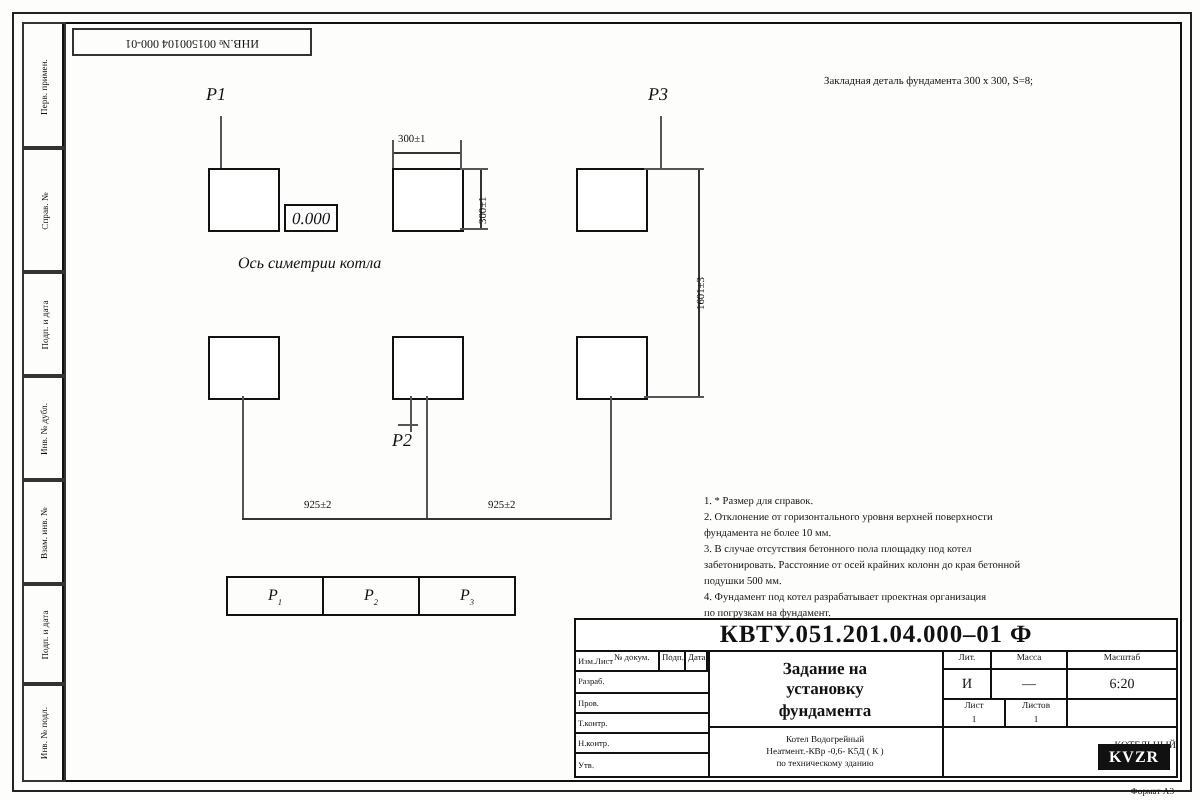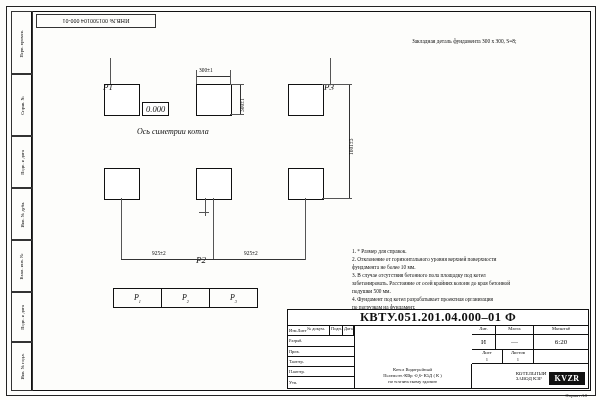--- a/index.html
+++ b/index.html
@@ -42,21 +42,21 @@
     font-size:6px;
     display:flex;align-items:center;justify-content:center;
     transform:rotate(180deg);
   }
   
   .pad{
     position:absolute;border:1.3px solid #111;background:#fff;
     width:34px;height:30px;
   }
   .label{
-    position:absolute;font-size:9px;font-style:italic;margin-top:40px;
+    position:absolute;font-size:9px;font-style:italic;
   }
   .note{
     position:absolute;font-size:5.4px;line-height:1.45;
   }
   .dim-line{position:absolute;background:#333;}
   .hline{height:0.7px;}
   .vline{width:0.7px;}
   .dimtxt{
     position:absolute;font-size:5.4px;
   }
@@ -104,21 +104,21 @@
   }
   .tb .subname{
     position:absolute;left:66px;top:54px;width:118px;height:24px;
     border-right:1px solid #111;box-sizing:border-box;
     display:flex;flex-direction:column;align-items:center;justify-content:center;
     font-size:4.6px;line-height:1.35;text-align:center;
   }
   .tb .firm{
     position:absolute;left:184px;top:54px;width:116px;height:24px;
     box-sizing:border-box;
-    display:flex;align-items:center;justify-content:center;
+    display:flex;align-items:center;justify-content:flex-end;
     font-size:5px;padding-left:2px;
   }
   .tb .lrow{
     position:absolute;left:184px;top:16px;width:116px;height:38px;
     border-bottom:1px solid #111;box-sizing:border-box;
   }
   .tb .lrow .c{position:absolute;box-sizing:border-box;font-size:4.6px;text-align:center;}
   .tb .leftgrid{position:absolute;left:0;top:16px;width:66px;height:62px;}
   .tb .leftgrid .r{position:absolute;left:0;width:66px;height:10.3px;border-bottom:1px solid #111;box-sizing:border-box;font-size:4.3px;}
   .tb .leftgrid .r .lab{position:absolute;left:1px;top:2px;}
@@ -192,21 +192,21 @@
   <div class="thin" style="left:205px;top:198px;width:0.7px;height:18px;"></div>
   <div class="thin" style="left:199px;top:212px;width:10px;height:0.7px;"></div>
   <div class="label" style="left:196px;top:215px;">
     <span>Р2</span>
   </div>
 
   <div class="valbox" style="left:142px;top:102px;font-style:italic;">
     <span>0.000</span>
   </div>
 
-  <div class="axis-cap" style="left:116px;top:127px;padding-left:21px;">
+  <div class="axis-cap" style="left:98px;top:127px;padding-left:21px;">
     <span>Ось симетрии котла</span>
   </div>
 
   <div class="dim-line hline" style="left:196px;top:76px;width:34px;"></div>
   <div class="thin" style="left:196px;top:70px;width:0.7px;height:14px;"></div>
   <div class="thin" style="left:230px;top:70px;width:0.7px;height:14px;"></div>
   <div class="dimtxt" style="left:199px;top:67px;">
     <span>300±1</span>
   </div>
 
@@ -288,20 +288,25 @@
     <div class="cell" style="left:18px;top:16px;width:24px;height:10.3px;">
       <span>№ докум.</span>
     </div>
     <div class="cell" style="left:42px;top:16px;width:13px;height:10.3px;">
       <span>Подп.</span>
     </div>
     <div class="cell" style="left:55px;top:16px;width:11px;height:10.3px;">
       <span>Дата</span>
     </div>
 
+    <div class="namebox">
+      <div>Задание на</div>
+      <div>установку</div>
+      <div>фундамента</div>
+    </div>
     <div class="subname">
       <div>Котел Водогрейный</div>
       <div>Неатмент.-КВр -0,6- К5Д ( К )</div>
       <div>по техническому зданию</div>
     </div>
 
     <div class="lrow">
       <div class="c" style="left:0;top:0;width:24px;height:9px;border-right:1px solid #111;border-bottom:1px solid #111;">
         <span>Лит.</span>
       </div>

